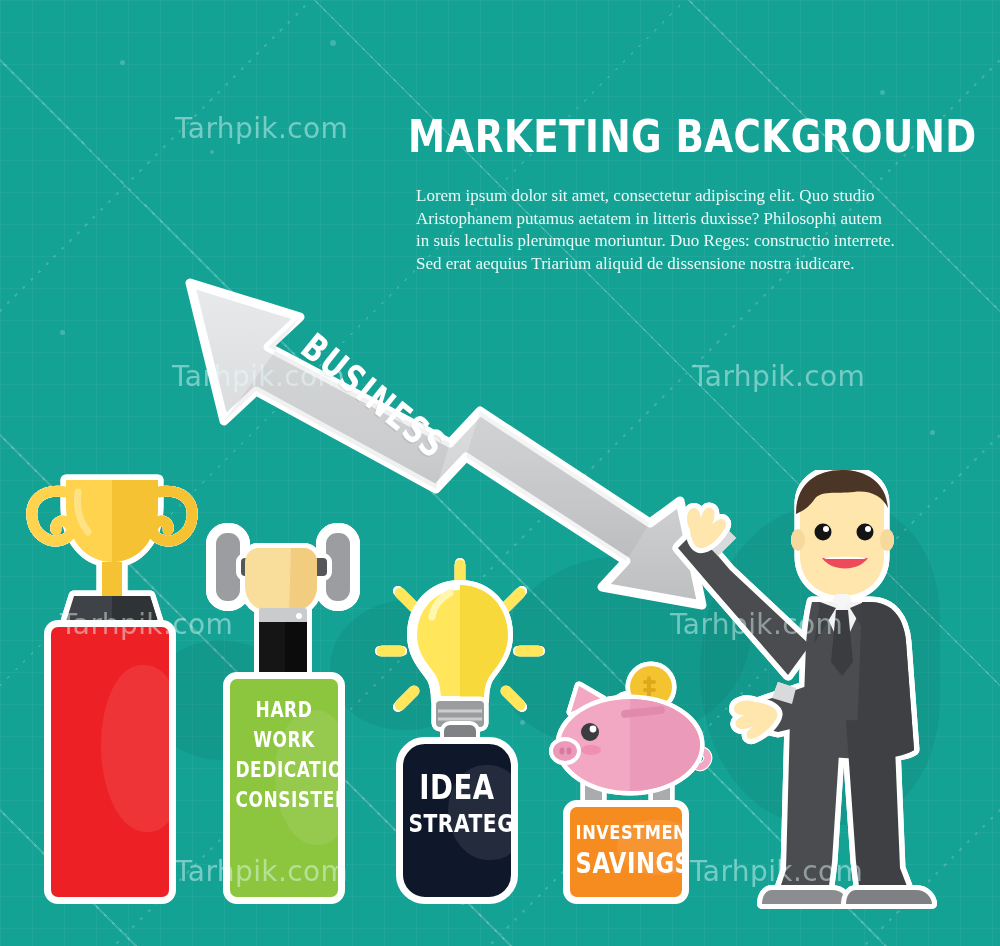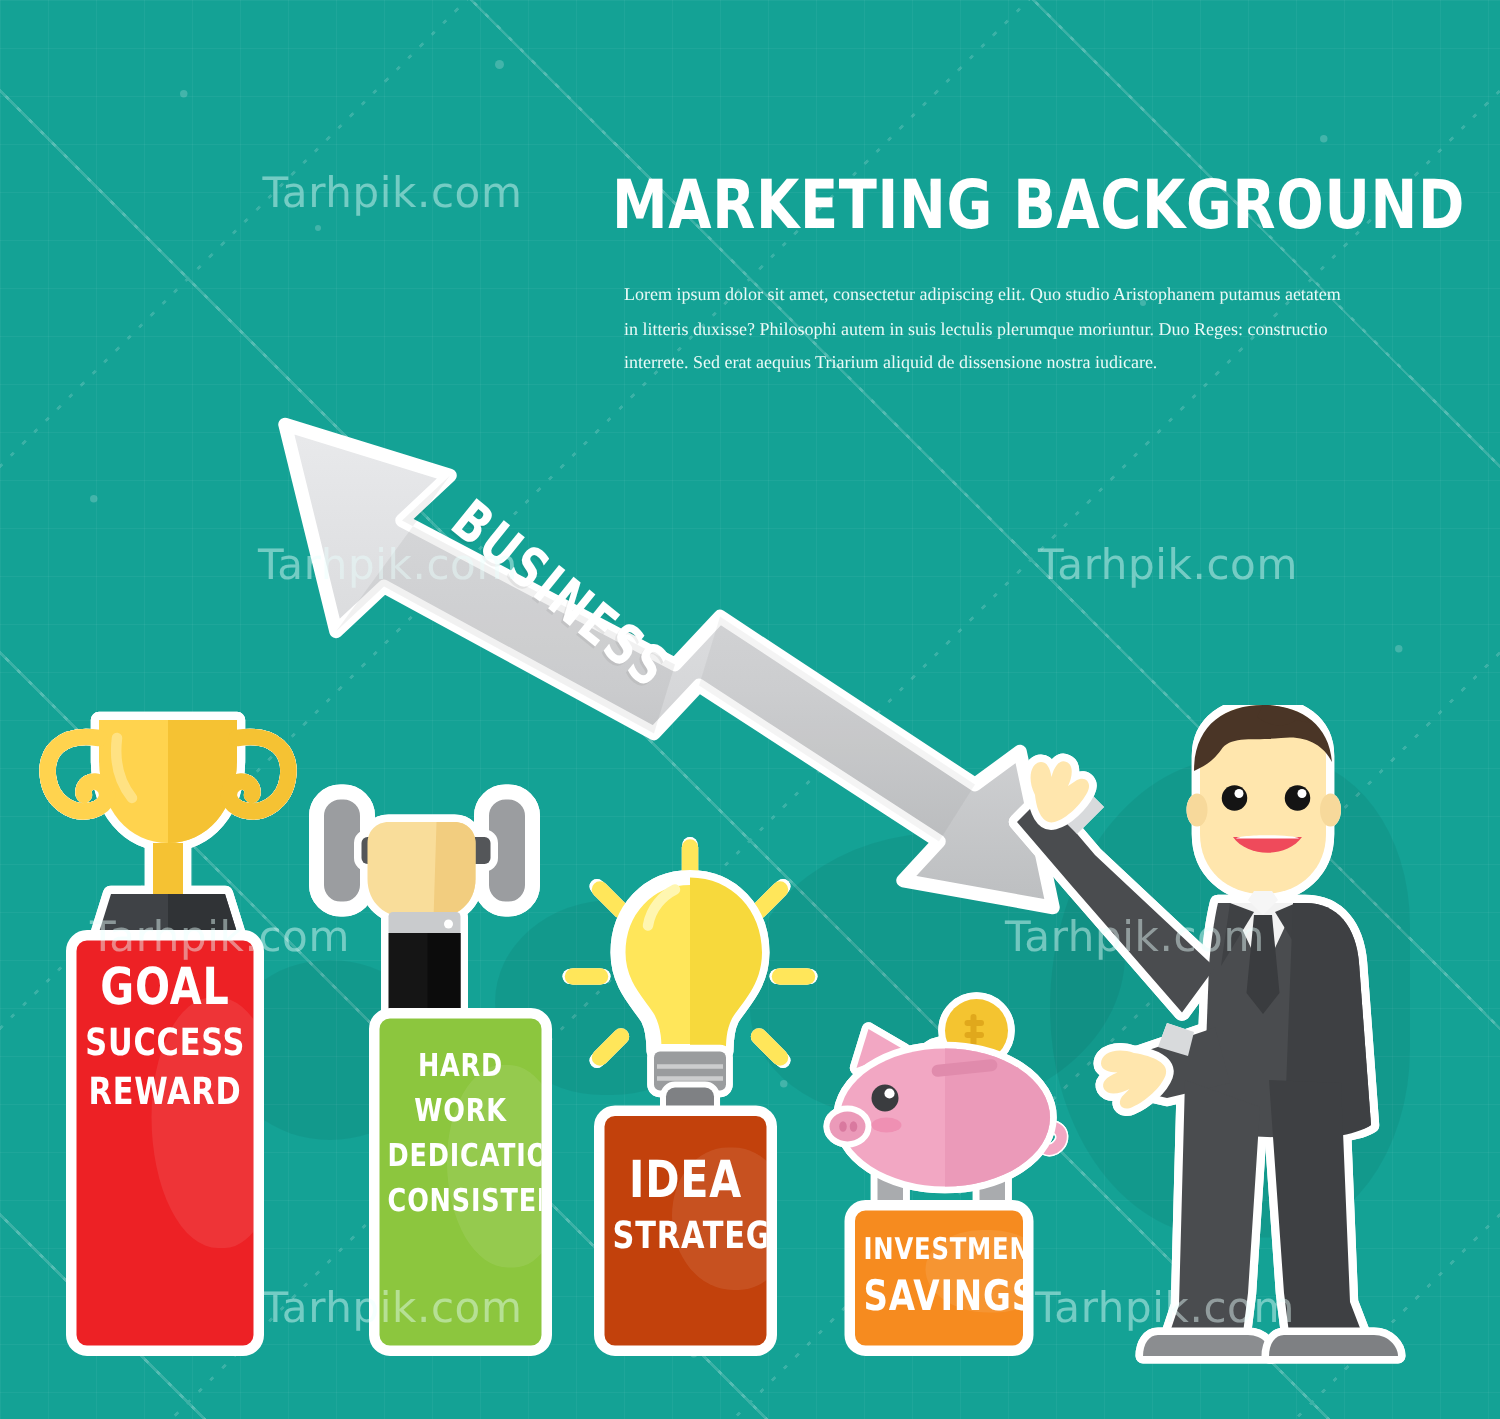--- a/index.html
+++ b/index.html
@@ -39,21 +39,21 @@
 
   
   .header{position:absolute;left:408px;top:111px;width:490px;}
   .title{
     margin:0;color:#ffffff;font-size:45px;line-height:52px;
     font-weight:700;letter-spacing:.5px;
     font-family:"DejaVu Sans Condensed","Liberation Sans Narrow","Liberation Sans",sans-serif;
     transform:scaleX(.92);transform-origin:left center;white-space:nowrap;
   }
   .subtitle{
-    margin:22px 0 17px 8px;color:#eafaf7;font-size:12px;line-height:22.6px;
+    margin:22px 0 17px 8px;color:#eafaf7;font-size:17px;line-height:22.6px;
     font-family:"Liberation Serif","DejaVu Serif",serif;text-align:left;width:480px;
   }
 
   
   .wm{
     position:absolute;color:rgba(232,255,252,.45);
     font-size:28px;font-weight:400;letter-spacing:.4px;
     font-family:"DejaVu Sans","Liberation Sans",sans-serif;
     pointer-events:none;user-select:none;white-space:nowrap;
   }
@@ -168,25 +168,20 @@
         <path d="M80 100 h20 v34 h-20 z" fill="#f5c233"></path>
         <path d="M52 134 h76 l10 32 h-96 z" fill="#3f4246"></path>
         <path d="M90 134 h38 l10 32 h-48 z" fill="#303336"></path>
         <path d="M56 30 c-2 16 2 30 10 40" stroke="#ffe691" stroke-width="7" fill="none" stroke-linecap="round" opacity=".8"></path>
       </g>
     </svg>
   </div>
 
   <div class="bar" style="left:44px;top:620px;width:132px;height:284px;background:#ed2125;">
     <div class="gloss"></div>
-    <div class="bar-text">
-      <span class="l1">GOAL</span>
-      <span class="l2">SUCCESS</span>
-      <span class="l2">REWARD</span>
-    </div>
   </div>
 
   <div class="sticker" style="left:203px;top:512px;width:160px;height:175px;">
     <svg width="160" height="175" viewBox="0 0 160 175">
       <g stroke="#ffffff" stroke-width="10" stroke-linejoin="round">
         <rect x="8" y="16" width="34" height="78" rx="16" fill="#9b9da0"></rect>
         <rect x="118" y="16" width="34" height="78" rx="16" fill="#9b9da0"></rect>
         <rect x="38" y="46" width="86" height="18" rx="4" fill="#545659"></rect>
         <path d="M56 36 h44 c8 0 14 6 14 14 v24 c0 16 -12 26 -28 26 h-16 c-16 0 -28 -10 -28 -26 v-24 c0 -8 6 -14 14 -14 z" fill="#f9dd9a"></path>
         <rect x="56" y="96" width="48" height="16" rx="4" fill="#c9cbcd"></rect>
@@ -195,21 +190,21 @@
       <rect x="38" y="46" width="86" height="18" rx="4" fill="#545659"></rect>
       <path d="M56 36 h44 c8 0 14 6 14 14 v24 c0 16 -12 26 -28 26 h-16 c-16 0 -28 -10 -28 -26 v-24 c0 -8 6 -14 14 -14 z" fill="#f9dd9a"></path>
       <path d="M88 36 h12 c8 0 14 6 14 14 v24 c0 16 -12 26 -28 26 z" fill="#f2cd7f"></path>
       <rect x="56" y="96" width="48" height="16" rx="3" fill="#c9cbcd"></rect>
       <circle cx="96" cy="104" r="3" fill="#ffffff"></circle>
       <rect x="56" y="110" width="48" height="62" fill="#151515"></rect>
       <rect x="82" y="110" width="22" height="62" fill="#0c0c0c"></rect>
     </svg>
   </div>
 
-  <div class="bar" style="left:223px;top:672px;width:122px;height:232px;background:#8cc63e;margin-left:23px;">
+  <div class="bar" style="left:223px;top:672px;width:122px;height:232px;background:#8cc63e;">
     <div class="gloss"></div>
     <div class="bar-text" style="padding-top:16px;">
       <span class="l3">HARD WORK</span>
       <span class="l3">DEDICATION</span>
       <span class="l3">CONSISTENCE</span>
     </div>
   </div>
 
   <div class="sticker" style="left:372px;top:555px;width:175px;height:200px;">
     <svg width="175" height="200" viewBox="0 0 175 200">
@@ -236,21 +231,21 @@
       <path d="M60 62 c2 -12 10 -20 18 -24" stroke="#fff6b0" stroke-width="7" fill="none" stroke-linecap="round"></path>
       <rect x="64" y="146" width="48" height="26" rx="4" fill="#9a9c9e" stroke="#ffffff" stroke-width="9"></rect>
       <rect x="64" y="146" width="48" height="26" rx="4" fill="#9a9c9e"></rect>
       <rect x="72" y="170" width="32" height="22" rx="6" fill="#7f8184" stroke="#ffffff" stroke-width="8"></rect>
       <rect x="72" y="170" width="32" height="22" rx="6" fill="#7f8184"></rect>
       <line x1="66" y1="156" x2="110" y2="156" stroke="#ffffff" stroke-width="3" opacity=".5"></line>
       <line x1="66" y1="164" x2="110" y2="164" stroke="#ffffff" stroke-width="3" opacity=".5"></line>
     </svg>
   </div>
 
-  <div class="bar" style="left:396px;top:737px;width:122px;height:167px;background:#c2410c;">
+  <div class="bar" style="left:396px;top:737px;width:122px;height:167px;background:#0f172a;border-radius:29px;">
     <div class="gloss"></div>
     <div class="bar-text" style="padding-top:24px;">
       <span class="l1">IDEA</span>
       <span class="l2">STRATEGY</span>
     </div>
   </div>
 
   <div class="sticker" style="left:533px;top:640px;width:195px;height:185px;">
     <svg width="195" height="185" viewBox="0 0 195 185">
 

